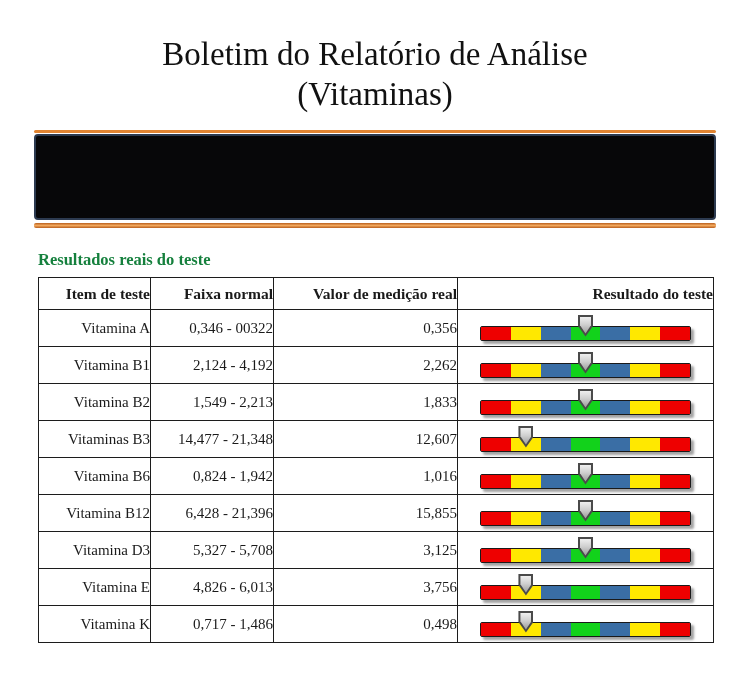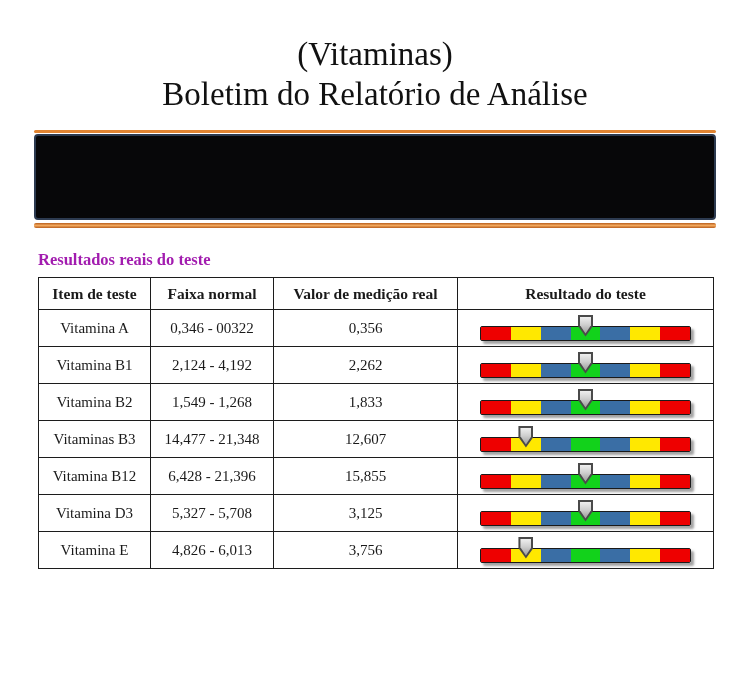--- a/index.html
+++ b/index.html
@@ -8,27 +8,27 @@
     font-family:"Liberation Serif","DejaVu Serif",serif;color:#1a1a1a;
   }
   
   .title-block{margin-top:34px;text-align:center;line-height:40px;font-size:33px;color:#111;}
   
   .banner{margin:16px 34px 0 34px;}
   .rule-top{height:3px;border-radius:2px;}
   .redacted-box{height:82px;border:2px solid #2c3a50;border-radius:4px;margin-top:1px;}
   .rule-bottom{height:5px;margin-top:3px;border-radius:2px;}
   
-  .section-heading{margin:22px 0 7px 38px;font-size:16.5px;font-weight:bold;color:#a21caf;}
+  .section-heading{margin:22px 0 7px 38px;font-size:16.5px;font-weight:bold;color:#15803d;}
   
   table.results{
     border-collapse:collapse;margin-left:38px;width:675px;table-layout:fixed;
   }
   table.results th, table.results td{
-    border:1.6px solid #1c1c1c;text-align:center;vertical-align:middle;padding:0;
+    border:1.6px solid #1c1c1c;text-align:right;vertical-align:middle;padding:0;
   }
   table.results th{height:31px;font-size:15.5px;font-weight:bold;}
   table.results td{height:36px;font-size:15px;}
   .col-item{width:112px;}
   .col-range{width:123px;}
   .col-value{width:184px;}
   .col-result{width:256px;}
   
   .bar{
     position:relative;width:209px;height:13px;margin:12px auto 2px auto;
@@ -44,22 +44,22 @@
   .marker-inner{
     position:absolute;left:2px;top:2px;width:11px;height:17px;
     clip-path:polygon(0 0,100% 0,100% 52%,50% 100%,0 52%);
     background:linear-gradient(180deg,#efefef 0%,#cfcfcf 45%,#989898 100%);
   }
 </style>
 </head>
 <body>
 
 <div class="title-block">
+  <div>Boletim do Relatório de Análise</div>
   <div>(Vitaminas)</div>
-  <div>Boletim do Relatório de Análise</div>
 </div>
 
 <div class="banner">
   <div class="rule-top" id="rule-top" style="background: rgb(224, 132, 50);"></div>
   <div class="redacted-box" id="redacted-box" style="background: rgb(7, 7, 9); border-color: rgb(44, 58, 80);"></div>
   <div class="rule-bottom" id="rule-bottom" style="background: linear-gradient(rgb(185, 95, 30) 0%, rgb(242, 168, 92) 50%, rgb(185, 95, 30) 100%);"></div>
 </div>
 
 <div class="section-heading">Resultados reais do teste</div>
 
@@ -112,21 +112,21 @@
             <span class="seg" style="background: rgb(255, 232, 0);"></span>
             <span class="seg" style="background: rgb(238, 0, 0);"></span>
             <span class="marker" style="left: calc(50% - 7.5px);">
               <span class="marker-inner"></span>
             </span>
       </div>
     </td>
   </tr>
       <tr>
     <td><span>Vitamina B2</span></td>
-    <td><span>1,549 - 1,268</span></td>
+    <td><span>1,549 - 2,213</span></td>
     <td><span>1,833</span></td>
     <td>
       <div class="bar">
         <span class="seg" style="background: rgb(238, 0, 0);"></span>
             <span class="seg" style="background: rgb(255, 232, 0);"></span>
             <span class="seg" style="background: rgb(58, 110, 165);"></span>
             <span class="seg" style="background: rgb(18, 210, 27);"></span>
             <span class="seg" style="background: rgb(58, 110, 165);"></span>
             <span class="seg" style="background: rgb(255, 232, 0);"></span>
             <span class="seg" style="background: rgb(238, 0, 0);"></span>
@@ -149,20 +149,39 @@
             <span class="seg" style="background: rgb(58, 110, 165);"></span>
             <span class="seg" style="background: rgb(255, 232, 0);"></span>
             <span class="seg" style="background: rgb(238, 0, 0);"></span>
             <span class="marker" style="left: calc(21.5% - 7.5px);">
               <span class="marker-inner"></span>
             </span>
       </div>
     </td>
   </tr>
       <tr>
+    <td><span>Vitamina B6</span></td>
+    <td><span>0,824 - 1,942</span></td>
+    <td><span>1,016</span></td>
+    <td>
+      <div class="bar">
+        <span class="seg" style="background: rgb(238, 0, 0);"></span>
+            <span class="seg" style="background: rgb(255, 232, 0);"></span>
+            <span class="seg" style="background: rgb(58, 110, 165);"></span>
+            <span class="seg" style="background: rgb(18, 210, 27);"></span>
+            <span class="seg" style="background: rgb(58, 110, 165);"></span>
+            <span class="seg" style="background: rgb(255, 232, 0);"></span>
+            <span class="seg" style="background: rgb(238, 0, 0);"></span>
+            <span class="marker" style="left: calc(50% - 7.5px);">
+              <span class="marker-inner"></span>
+            </span>
+      </div>
+    </td>
+  </tr>
+      <tr>
     <td><span>Vitamina B12</span></td>
     <td><span>6,428 - 21,396</span></td>
     <td><span>15,855</span></td>
     <td>
       <div class="bar">
         <span class="seg" style="background: rgb(238, 0, 0);"></span>
             <span class="seg" style="background: rgb(255, 232, 0);"></span>
             <span class="seg" style="background: rgb(58, 110, 165);"></span>
             <span class="seg" style="background: rgb(18, 210, 27);"></span>
             <span class="seg" style="background: rgb(58, 110, 165);"></span>
@@ -205,14 +224,33 @@
             <span class="seg" style="background: rgb(18, 210, 27);"></span>
             <span class="seg" style="background: rgb(58, 110, 165);"></span>
             <span class="seg" style="background: rgb(255, 232, 0);"></span>
             <span class="seg" style="background: rgb(238, 0, 0);"></span>
             <span class="marker" style="left: calc(21.5% - 7.5px);">
               <span class="marker-inner"></span>
             </span>
       </div>
     </td>
   </tr>
+      <tr>
+    <td><span>Vitamina K</span></td>
+    <td><span>0,717 - 1,486</span></td>
+    <td><span>0,498</span></td>
+    <td>
+      <div class="bar">
+        <span class="seg" style="background: rgb(238, 0, 0);"></span>
+            <span class="seg" style="background: rgb(255, 232, 0);"></span>
+            <span class="seg" style="background: rgb(58, 110, 165);"></span>
+            <span class="seg" style="background: rgb(18, 210, 27);"></span>
+            <span class="seg" style="background: rgb(58, 110, 165);"></span>
+            <span class="seg" style="background: rgb(255, 232, 0);"></span>
+            <span class="seg" style="background: rgb(238, 0, 0);"></span>
+            <span class="marker" style="left: calc(21.5% - 7.5px);">
+              <span class="marker-inner"></span>
+            </span>
+      </div>
+    </td>
+  </tr>
     </tbody>
 </table>
 
 </body></html>

